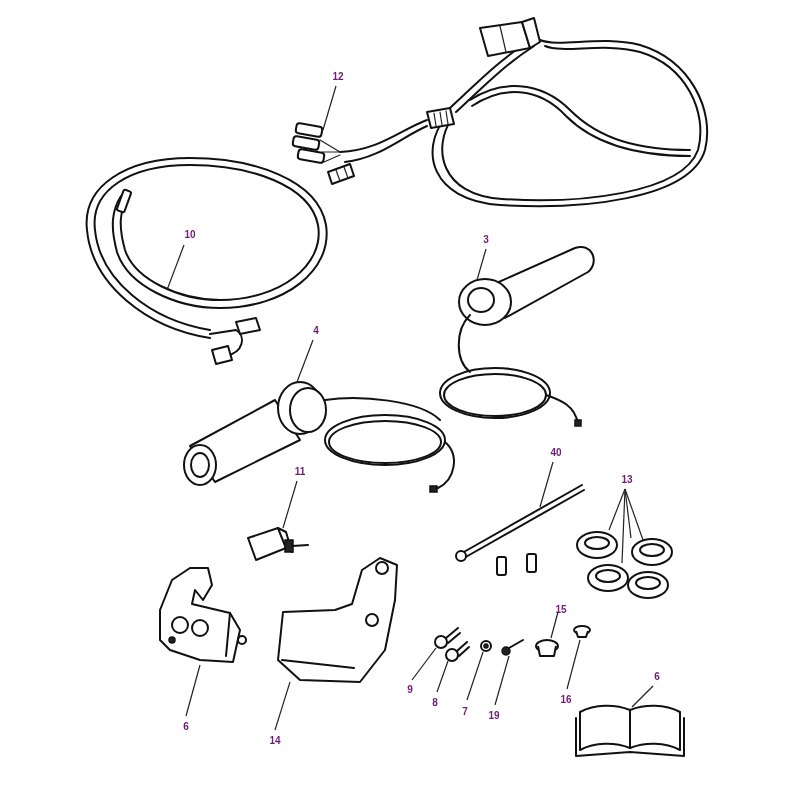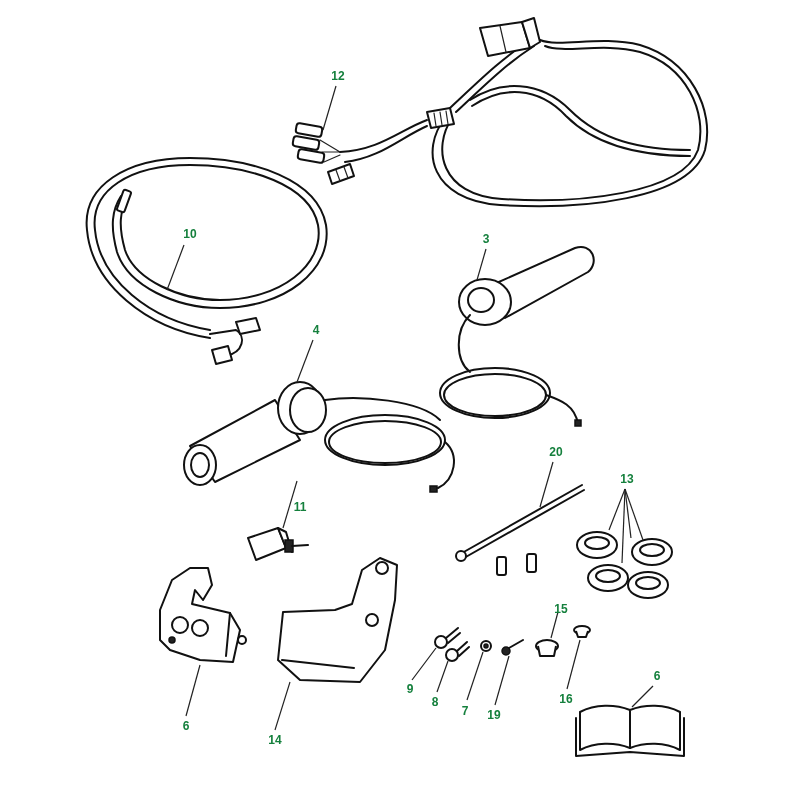--- a/index.html
+++ b/index.html
@@ -7,23 +7,23 @@
     #diagram { position: relative; width: 800px; height: 800px; }
     svg { position: absolute; left: 0; top: 0; }
     .ln { fill: none; stroke: #111; stroke-width: 2; stroke-linecap: round; stroke-linejoin: round; }
     .ln-thin { fill: none; stroke: #222; stroke-width: 1.2; stroke-linecap: round; }
     .fill-w { fill: #fff; stroke: #111; stroke-width: 2; stroke-linejoin: round; }
     .fill-d { fill: #222; stroke: #111; stroke-width: 1.5; }
     .leader { stroke: #222; stroke-width: 1.2; fill: none; }
     .callout {
       position: absolute;
       font-family: "Liberation Sans", sans-serif;
-      font-size: 12px;
+      font-size: 10px;
       font-weight: bold;
-      color: #15803d;
+      color: #701a75;
       transform: translate(-50%, -50%);
       white-space: nowrap;
     }
   </style>
 </head>
 <body>
 
 <div id="diagram">
 
   <svg width="800" height="800" viewBox="0 0 800 800">
@@ -189,22 +189,22 @@
       <path class="fill-w" d="M630 710 L 630 748 C 645 742, 665 742, 680 750 L 680 712 C 665 704, 645 704, 630 710 Z"></path>
       <path class="ln" d="M576 718 L 576 756 L 630 752 L 684 756 L 684 718"></path>
     </g>
     <line class="leader" x1="653" y1="686" x2="632" y2="707"></line>
   </svg>
 
   <span class="callout" style="left:338px;top:76px;">12</span>
   <span class="callout" style="left:190px;top:234px;">10</span>
   <span class="callout" style="left:486px;top:239px;">3</span>
   <span class="callout" style="left:316px;top:330px;">4</span>
-  <span class="callout" style="left:556px;top:452px;">20</span>
-  <span class="callout" style="left:300px;top:471px;margin-top:36px;">11</span>
+  <span class="callout" style="left:556px;top:452px;">40</span>
+  <span class="callout" style="left:300px;top:471px;">11</span>
   <span class="callout" style="left:627px;top:479px;">13</span>
   <span class="callout" style="left:561px;top:602px;margin-top:7px;">15</span>
   <span class="callout" style="left:657px;top:676px;">6</span>
   <span class="callout" style="left:410px;top:689px;">9</span>
   <span class="callout" style="left:435px;top:702px;">8</span>
   <span class="callout" style="left:465px;top:711px;">7</span>
   <span class="callout" style="left:494px;top:715px;text-align:center;">19</span>
   <span class="callout" style="left:566px;top:699px;">16</span>
   <span class="callout" style="left:186px;top:726px;">6</span>
   <span class="callout" style="left:275px;top:740px;">14</span>

